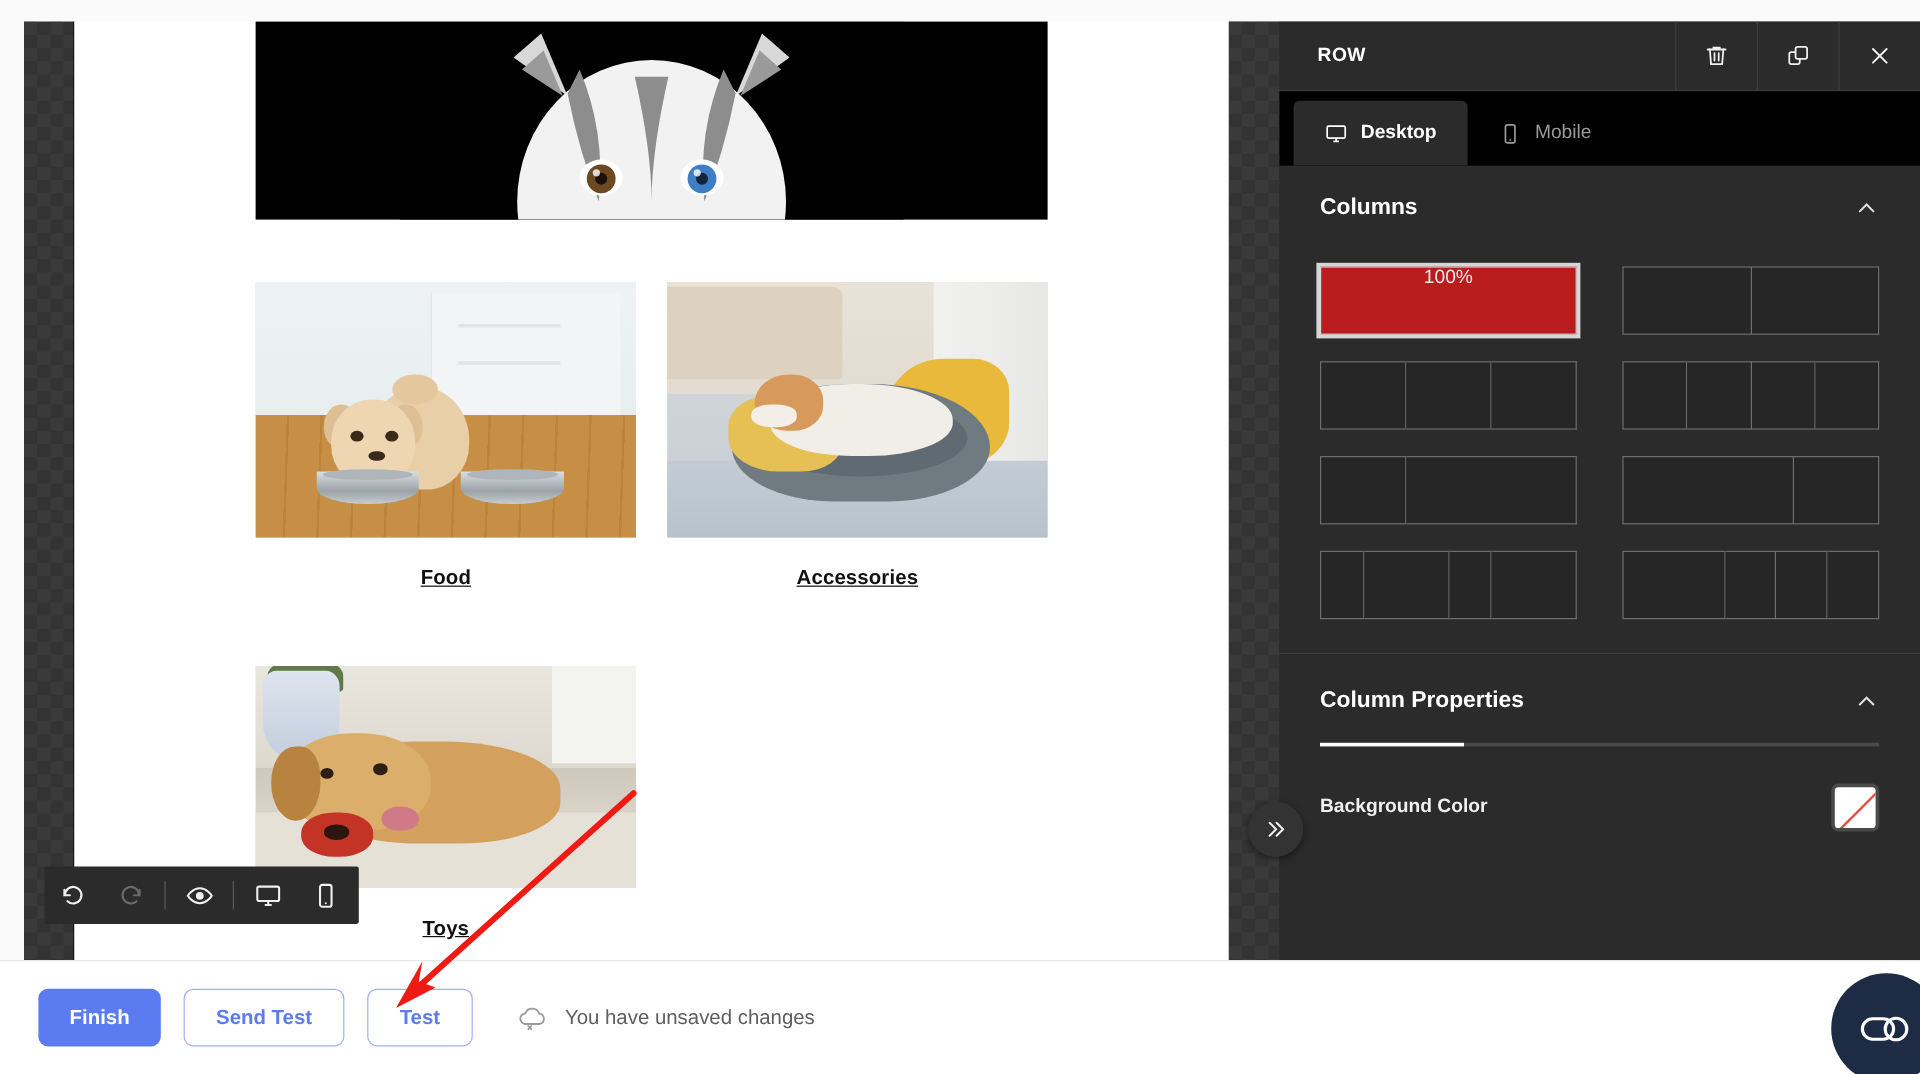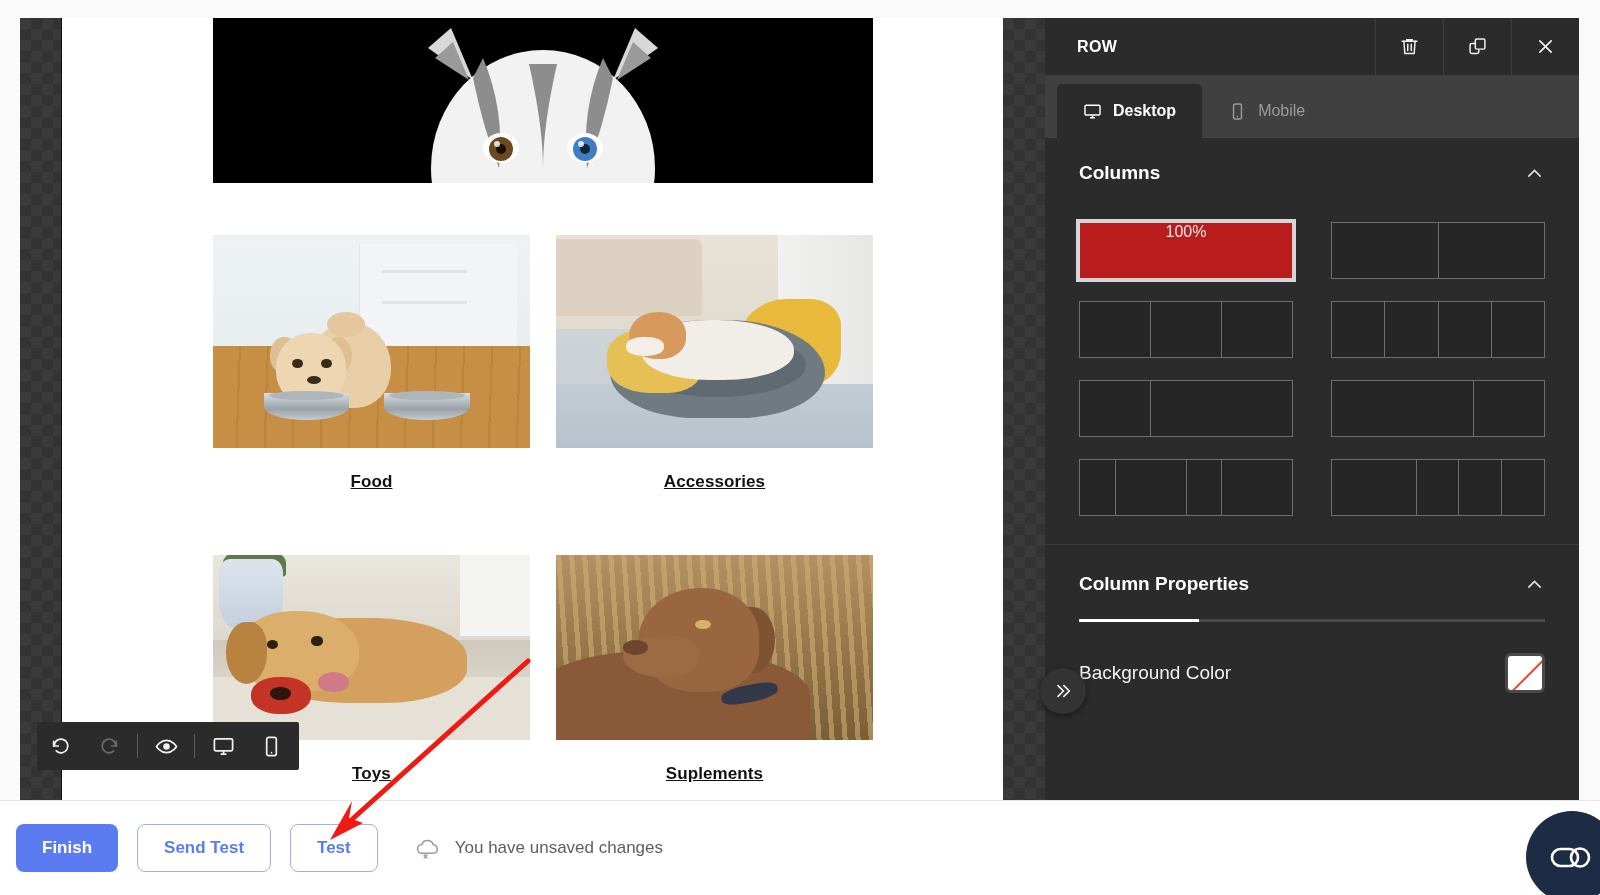--- a/index.html
+++ b/index.html
@@ -137,39 +137,39 @@
     border-radius:2px; }
   .ftb-btn{ width:48px; height:48px; display:flex; align-items:center; justify-content:center;
     cursor:pointer; }
   .ftb-sep{ width:1px; height:24px; background:#5a5a5a; margin:0 4px; }
 
   
   .arrow-svg{ position:absolute; left:0; top:0; width:1024px; height:895px;
     pointer-events:none; z-index:60; overflow:visible; }
 
   
-  .panel{ position:absolute; left:1003px; top:18px; width:576px; height:782px;
+  .panel{ position:absolute; left:1024px; top:18px; width:576px; height:782px;
     background:#2b2b2b; color:#fff; overflow:hidden; }
   .panel-checker{ position:absolute; left:0; top:0; width:42px; height:782px;
     background-color:#3a3a3a;
     background-image:
       linear-gradient(45deg,#333 25%,transparent 25%,transparent 75%,#333 75%),
       linear-gradient(45deg,#333 25%,transparent 25%,transparent 75%,#333 75%);
     background-size:22px 22px; background-position:0 0,11px 11px; z-index:2; }
   .panel-inner{ position:absolute; left:42px; top:0; width:534px; height:782px;
     background:#2b2b2b; }
 
   .p-head{ height:58px; display:flex; align-items:stretch;
     border-bottom:1px solid #3d3d3d; background:#2b2b2b; }
   .p-title{ flex:1; display:flex; align-items:center; padding-left:32px;
     font-size:16px; font-weight:bold; letter-spacing:.4px; }
   .p-hbtn{ width:68px; display:flex; align-items:center; justify-content:center;
     border-left:1px solid #3d3d3d; cursor:pointer; }
 
-  .p-tabs{ height:62px; display:flex; align-items:flex-end; background:#404040;
+  .p-tabs{ height:62px; display:flex; align-items:flex-end; background:#000000;
     padding-left:12px; }
   .p-tab{ height:54px; padding:0 26px; display:flex; align-items:center; gap:11px;
     font-size:16px; color:#9a9a9a; cursor:pointer; border-radius:5px 5px 0 0; }
   .p-tab.active{ background:#2b2b2b; color:#fff; font-weight:bold; }
 
   .sec{ padding:0 34px; }
   .sec-head{ height:70px; display:flex; align-items:center; justify-content:space-between;
     cursor:pointer; }
   .sec-title{ font-size:19px; font-weight:bold; }
 
@@ -189,35 +189,35 @@
   .cp-tabrow{ display:flex; align-items:center; justify-content:space-between;
     height:58px; }
   .cp-tabname{ font-size:16px; color:#f0f0f0; }
   .cp-add{ width:44px; height:44px; border-radius:50%; background:#3a3a3a;
     display:flex; align-items:center; justify-content:center; cursor:pointer;
     font-size:25px; color:#fff; line-height:1; }
   .cp-underline{ height:3px; background:#4a4a4a; position:relative; }
   .cp-underline span{ position:absolute; left:0; top:0; height:3px; width:120px; background:#fff; }
   .bg-row{ display:flex; align-items:center; justify-content:space-between;
     height:66px; margin-top:18px; }
-  .bg-label{ font-size:19px; font-weight:normal; color:#f0f0f0; }
+  .bg-label{ font-size:16px; font-weight:bold; color:#f0f0f0; }
   .swatch{ width:40px; height:40px; border-radius:6px; border:3px solid #4a4a4a;
     background:#fff; position:relative; overflow:hidden; cursor:pointer; }
   .swatch:after{ content:""; position:absolute; left:-4px; top:50%; width:150%; height:2px;
     background:#e04a3f; transform:rotate(-45deg); transform-origin:center; }
 
   .collapse-btn{ position:absolute; left:1040px; top:668px; width:46px; height:46px;
     border-radius:50%; background:#333; display:flex; align-items:center;
     justify-content:center; z-index:40; cursor:pointer; color:#fff; font-size:17px;
     box-shadow:0 2px 6px rgba(0,0,0,.45); }
 
   
   .bottom{ position:absolute; left:0; top:800px; width:1600px; height:95px;
     background:#fff; border-top:1px solid #e6e6e6; display:flex; align-items:center;
-    padding-left:16px; gap:19px; }
+    padding-left:32px; gap:19px; }
   .btn{ height:48px; border-radius:8px; font-size:17px; font-weight:bold;
     display:flex; align-items:center; justify-content:center; cursor:pointer;
     padding:0 26px; }
   .btn-primary{ background:#5b7cf0; color:#fff; min-width:97px; }
   .btn-outline{ background:#fff; color:#5b7cf0; border:1.5px solid #9db0f5; }
   .status{ display:flex; align-items:center; gap:13px; margin-left:18px;
     font-size:17px; color:#5e5e5e; }
 
   .chat-fab{ position:absolute; right:-18px; bottom:-8px; width:92px; height:92px;
     border-radius:50%; background:#1e2b44; display:flex; align-items:center;
@@ -313,35 +313,20 @@
             <div class="toy-ear"></div>
             <div class="toy-eye l"></div>
               <div class="toy-eye r"></div>
             <div class="toy-tongue"></div>
             <div class="toy-ball"></div>
           </div>
         </div>
         <div class="cat-label">Toys</div>
       </div>
 
-      <div class="cell" style="left:494px; top:537px;">
-        <div class="thumb thumb2">
-          <div class="sc sup-bg">
-            <div class="sup-grass"></div>
-            <div class="sup-body"></div>
-            <div class="sup-ear"></div>
-            <div class="sup-head"></div>
-            <div class="sup-muz"></div>
-            <div class="sup-nose"></div>
-            <div class="sup-eye"></div>
-            <div class="sup-collar"></div>
-          </div>
-        </div>
-        <div class="cat-label">Suplements</div>
-      </div>
 
     </div>
 
     <div class="float-tb">
       <div class="ftb-btn">
         <svg width="22" height="22" viewBox="0 0 24 24" fill="none" stroke="#f0f0f0" stroke-width="1.9" stroke-linecap="round">
           <path d="M4 7v5h5"></path>
             <path d="M4.5 12a7.5 7.5 0 1 1 2.3 5.4"></path>
         </svg>
       </div>

